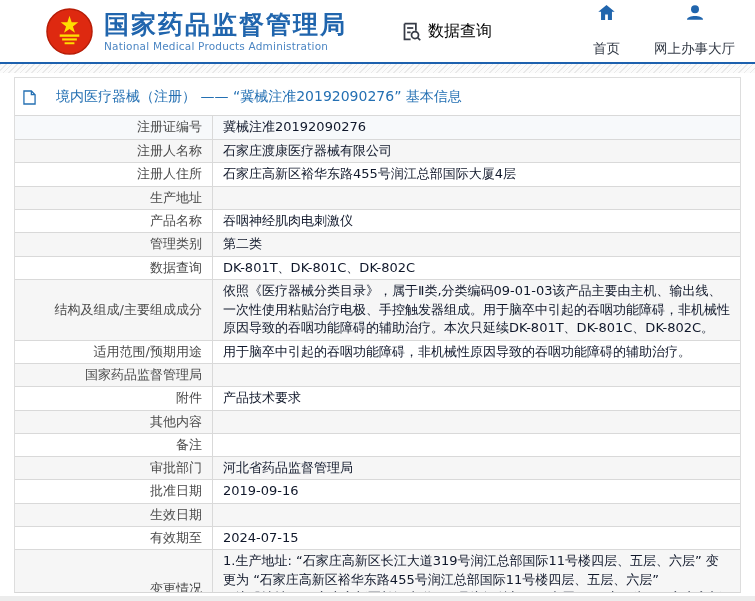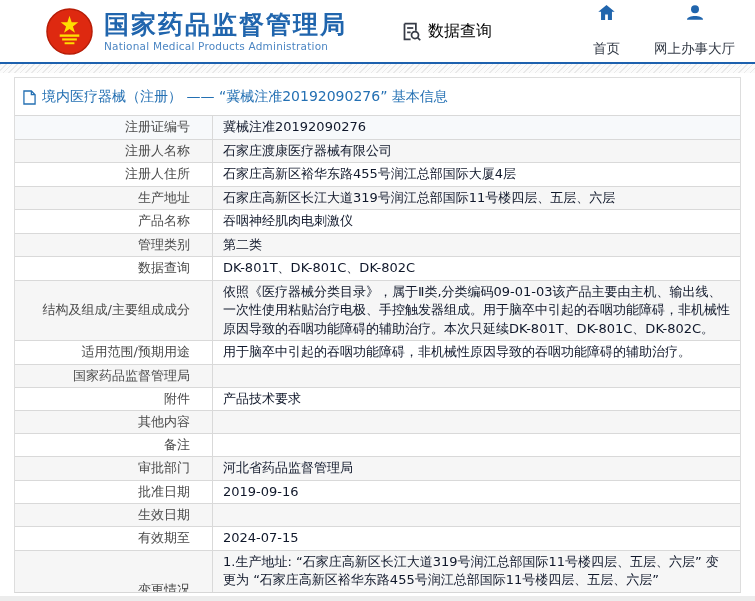--- a/index.html
+++ b/index.html
@@ -37,34 +37,34 @@
     background:repeating-linear-gradient(135deg,#e9e9e9 0 1px,#fbfbfb 1px 4px);
   }
 
   
   .panel{
     margin:4px 14px 0 14px; background:#fff;
     border:1px solid #ddd; border-bottom-color:#d6d6d6;
     flex:1 1 auto; display:flex; flex-direction:column; overflow:hidden;
   }
   .crumb{
-    display:flex; align-items:center; gap:6px;
+    display:flex; align-items:center; gap:20px;
     padding:10px 8px 9px 8px; color:#2470b3; font-size:14px; flex:0 0 auto;
   }
   .crumb .doc-ic{ flex:0 0 auto; display:flex; }
 
   
   .itable{ border-top:1px solid #d9d9d9; flex:1 1 auto; }
   .trow{ display:flex; border-bottom:1px solid #d9d9d9; min-height:21px; background:#fff; }
   .trow:nth-child(even){ background:#f6f6f6; }
   .trow:first-child{ background:#f7f9fb; }
   .tlabel{
     width:198px; flex:0 0 auto; border-right:1px solid #d9d9d9;
     display:flex; align-items:center; justify-content:flex-end; gap:4px;
-    text-align:right; padding:2px 22px 2px 4px;
+    text-align:right; padding:2px 10px 2px 4px;
     font-size:13px; color:#4a4a4a; line-height:18px;
   }
   .tvalue{
     flex:1 1 auto; display:flex; align-items:center;
     padding:2px 10px; font-size:13px; color:#0f172a;
     line-height:18.5px; white-space:pre-line;
   }
 
   .bottom-strip{ height:5px; flex:0 0 auto; background:#ececec; margin-top:3px; }
 </style>
@@ -148,21 +148,20 @@
         <div class="trow">
           <div class="tlabel">
             <span>注册人住所</span>
           </div>
           <div class="tvalue">石家庄高新区裕华东路455号润江总部国际大厦4层</div>
         </div>
         <div class="trow">
           <div class="tlabel">
             <span>生产地址</span>
           </div>
-          <div class="tvalue">石家庄高新区长江大道319号润江总部国际11号楼四层、五层、六层</div>
         </div>
         <div class="trow">
           <div class="tlabel">
             <span>产品名称</span>
           </div>
           <div class="tvalue">吞咽神经肌肉电刺激仪</div>
         </div>
         <div class="trow">
           <div class="tlabel">
             <span>管理类别</span>

